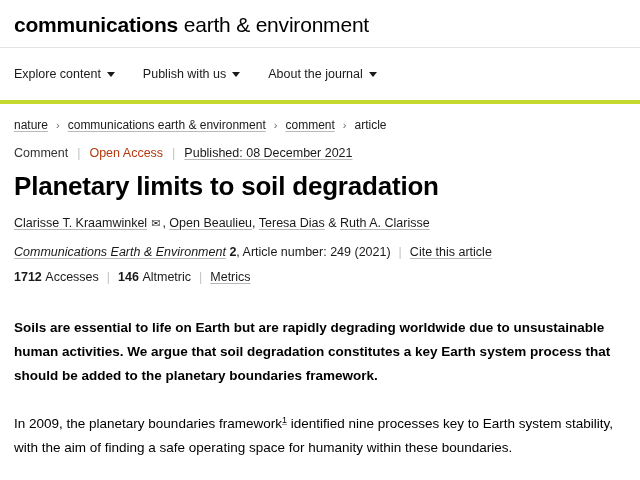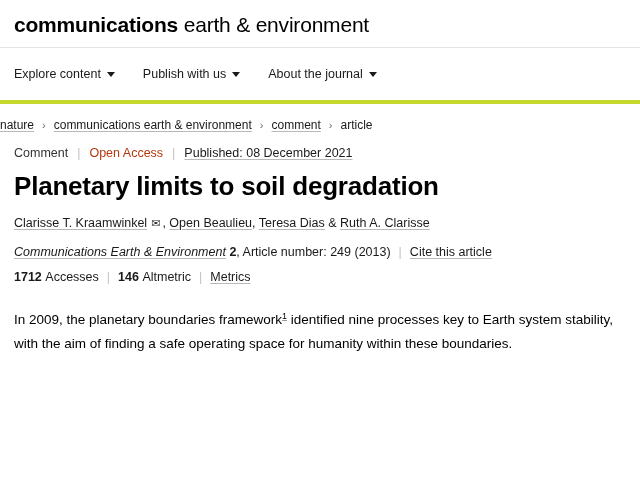--- a/index.html
+++ b/index.html
@@ -58,21 +58,21 @@
     width: 0;
     height: 0;
     margin-left: 6px;
     border-left: 4px solid transparent;
     border-right: 4px solid transparent;
     border-top: 5px solid #1a1a1a;
   }
 
   
   .breadcrumb {
-    padding: 14px 14px 0 0;
+    padding: 14px 14px 0 14px;
     font-size: 12px;
     color: #333;
     display: flex;
     align-items: center;
     flex-wrap: nowrap;
     white-space: nowrap;
   }
   .breadcrumb a {
     color: #1a1a1a;
     text-decoration: underline;
@@ -260,23 +260,24 @@
     <a href="#" class="meta-pub">Published: 08 December 2021</a>
   </div>
 
   <h1 class="article-title">Planetary limits to soil degradation</h1>
 
   <div class="authors">
     <a href="#">Clarisse T. Kraamwinkel</a><span class="envelope">✉</span>, <a href="#">Open Beaulieu</a>, <a href="#">Teresa Dias</a> <span>&amp;</span> <a href="#">Ruth A. Clarisse</a>
   </div>
 
   <div class="citation">
-    <a href="#" class="jrnl">Communications Earth &amp; Environment</a>&nbsp;<span class="vol">2</span>, <span>Article number: 249 (2013)</span><span class="divider">|</span><a href="#" class="cite-link">Cite this article</a>
+    <a href="#" class="jrnl">Communications Earth &amp; Environment</a>&nbsp;<span class="vol">2</span>, <span>Article number: 249 (2021)</span><span class="divider">|</span><a href="#" class="cite-link">Cite this article</a>
   </div>
 
   <div class="metrics">
     <span class="num">1712</span>&nbsp;<span>Accesses</span><span class="divider">|</span><span class="num">146</span>&nbsp;<span>Altmetric</span><span class="divider">|</span><a href="#" class="metrics-link">Metrics</a>
   </div>
 
+  <p class="abstract">Soils are essential to life on Earth but are rapidly degrading worldwide due to unsustainable human activities. We argue that soil degradation constitutes a key Earth system process that should be added to the planetary boundaries framework.</p>
 
   <p class="body-para"><span>In 2009, the planetary boundaries framework</span><sup>1</sup><span> identified nine processes key to Earth system stability, with the aim of finding a safe operating space for humanity within these boundaries.</span></p>
 
 </div>
 
 </body></html>

